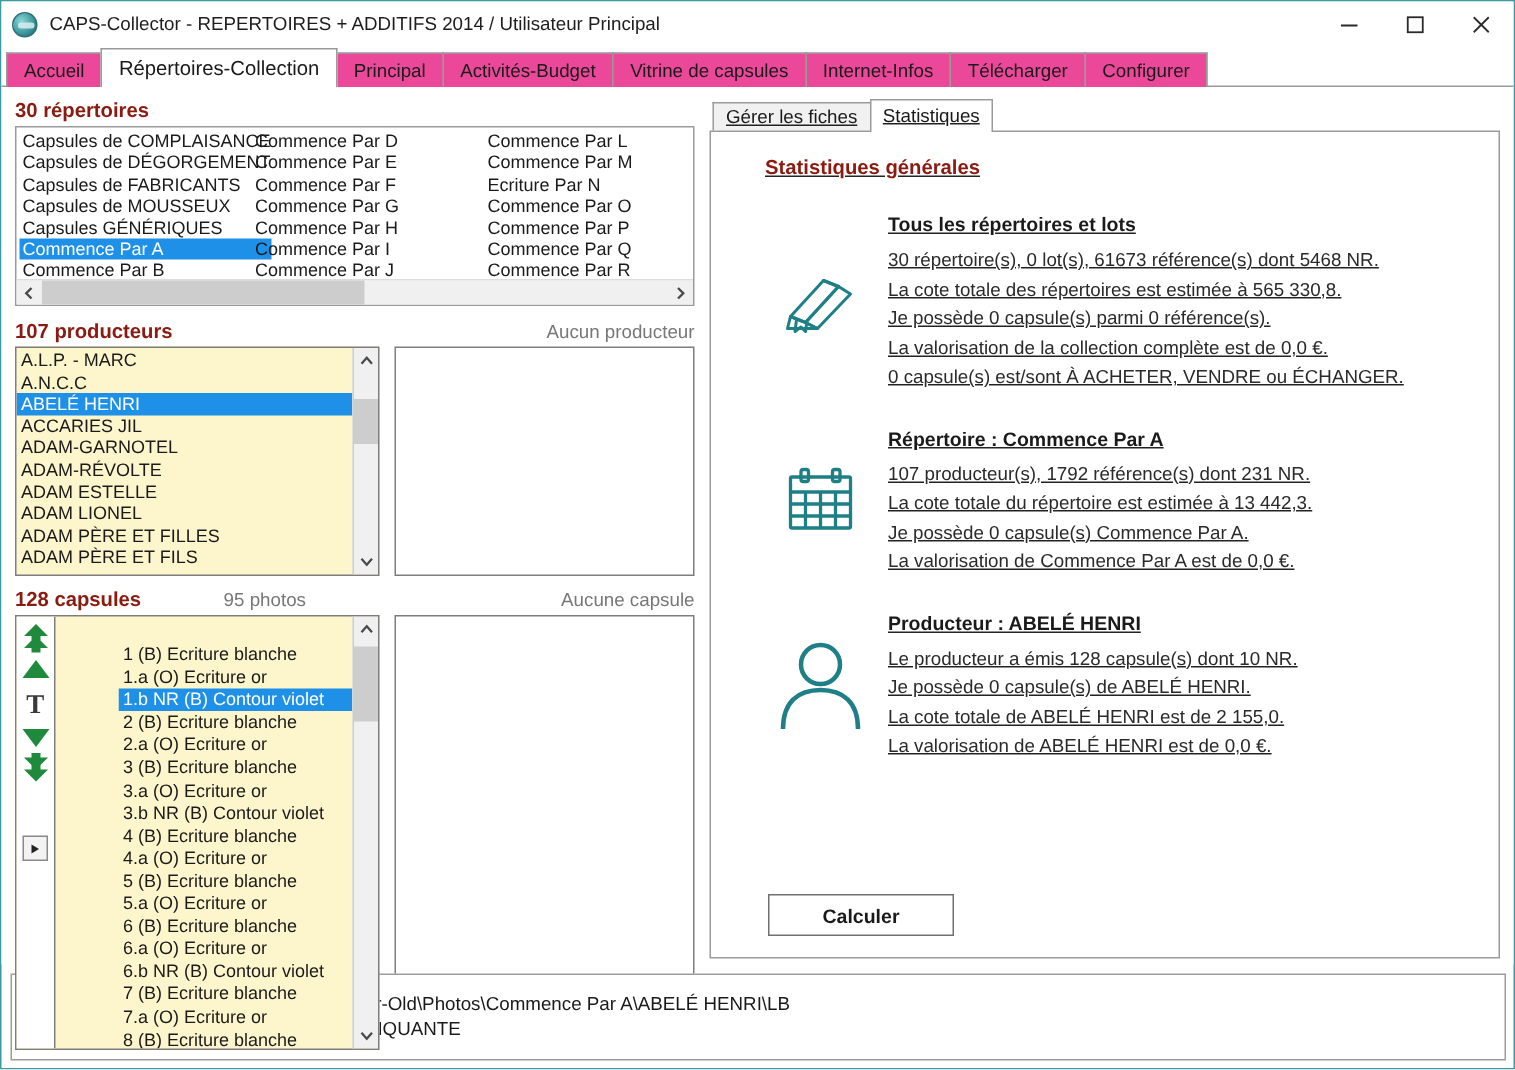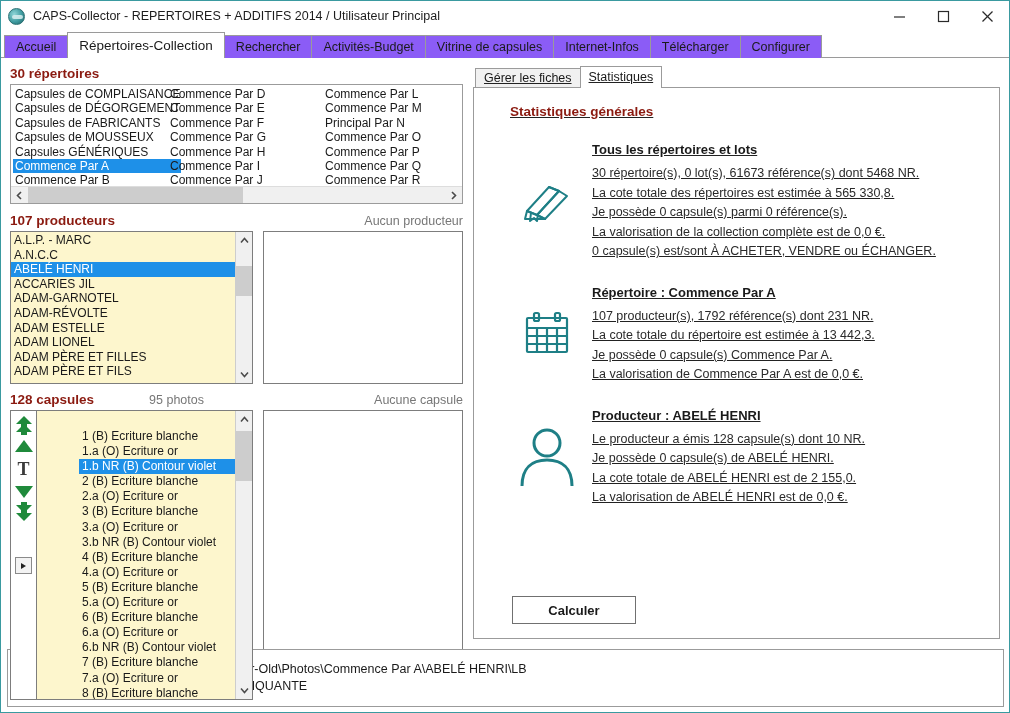--- a/index.html
+++ b/index.html
@@ -48,21 +48,21 @@
     height:27px; min-height:27px;
     display:flex; align-items:flex-end;
     border-bottom:1px solid #9a9a9a;
     background:#ffffff;
     padding-left:3px;
   }
   .tab {
     height:23px; line-height:22px;
     padding:0 11px;
     font-size:12.5px; color:#1a1a1a;
-    background:#8b5cf6;
+    background:#ec4899;
     border:1px solid #9a9a9a;
     border-bottom:none;
     margin-right:-1px;
     white-space:nowrap;
     position:relative;
     top:1px;
   }
   .tab.active {
     background:#ffffff;
     height:26px; line-height:25px;
@@ -253,21 +253,21 @@
             <line x1="1.5" y1="1.5" x2="11.5" y2="11.5" stroke="#2a2a2a" stroke-width="1.2"></line>
             <line x1="11.5" y1="1.5" x2="1.5" y2="11.5" stroke="#2a2a2a" stroke-width="1.2"></line>
           </svg>
       </div>
     </div>
   </div>
 
   <div class="tabbar">
     <div class="tab">Accueil</div>
     <div class="tab active">Répertoires-Collection</div>
-    <div class="tab">Rechercher</div>
+    <div class="tab">Principal</div>
     <div class="tab">Activités-Budget</div>
     <div class="tab">Vitrine de capsules</div>
     <div class="tab">Internet-Infos</div>
     <div class="tab">Télécharger</div>
     <div class="tab">Configurer</div>
   </div>
 
   <div class="body">
 
     <div class="left-pane">
@@ -294,21 +294,21 @@
             <div class="rep-item">Commence Par F</div>
             <div class="rep-item">Commence Par G</div>
             <div class="rep-item">Commence Par H</div>
             <div class="rep-item">Commence Par I</div>
             <div class="rep-item">Commence Par J</div>
             <div class="rep-item">Commence Par K</div>
           </div>
           <div class="rep-col">
             <div class="rep-item">Commence Par L</div>
             <div class="rep-item">Commence Par M</div>
-            <div class="rep-item">Principal Par N</div>
+            <div class="rep-item">Ecriture Par N</div>
             <div class="rep-item">Commence Par O</div>
             <div class="rep-item">Commence Par P</div>
             <div class="rep-item">Commence Par Q</div>
             <div class="rep-item">Commence Par R</div>
             <div class="rep-item">Commence Par S</div>
           </div>
         </div>
         <div class="hscroll">
           <div class="hs-arrow">
             <svg width="9" height="9" viewBox="0 0 9 9">

